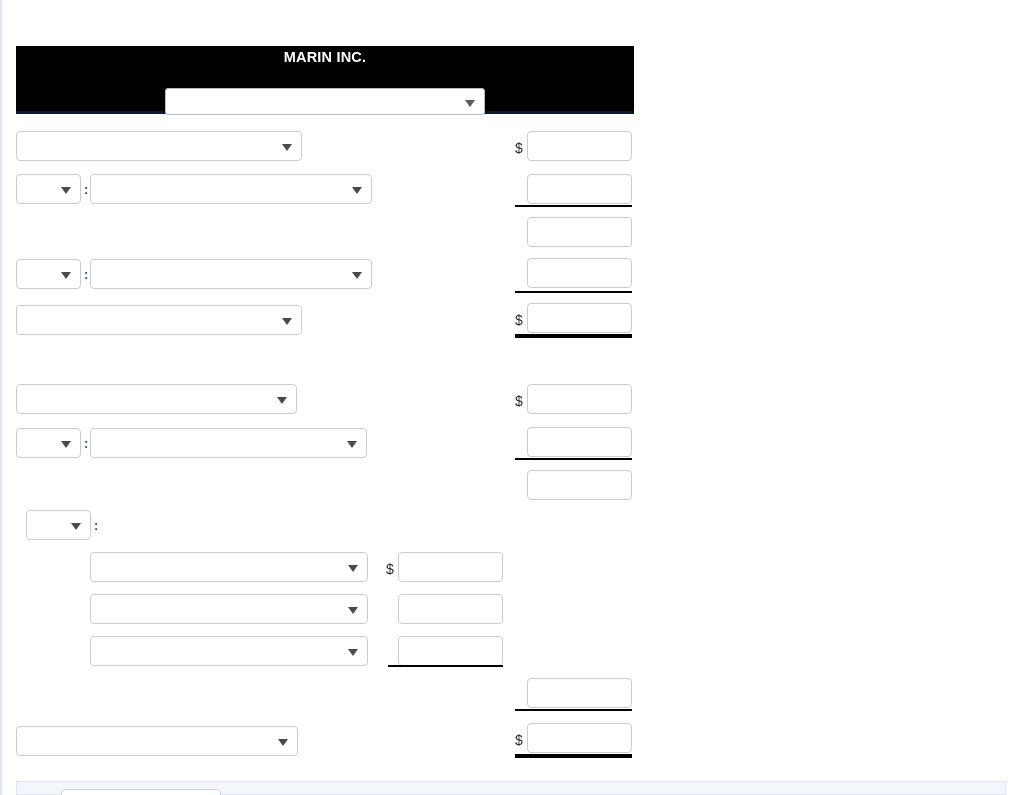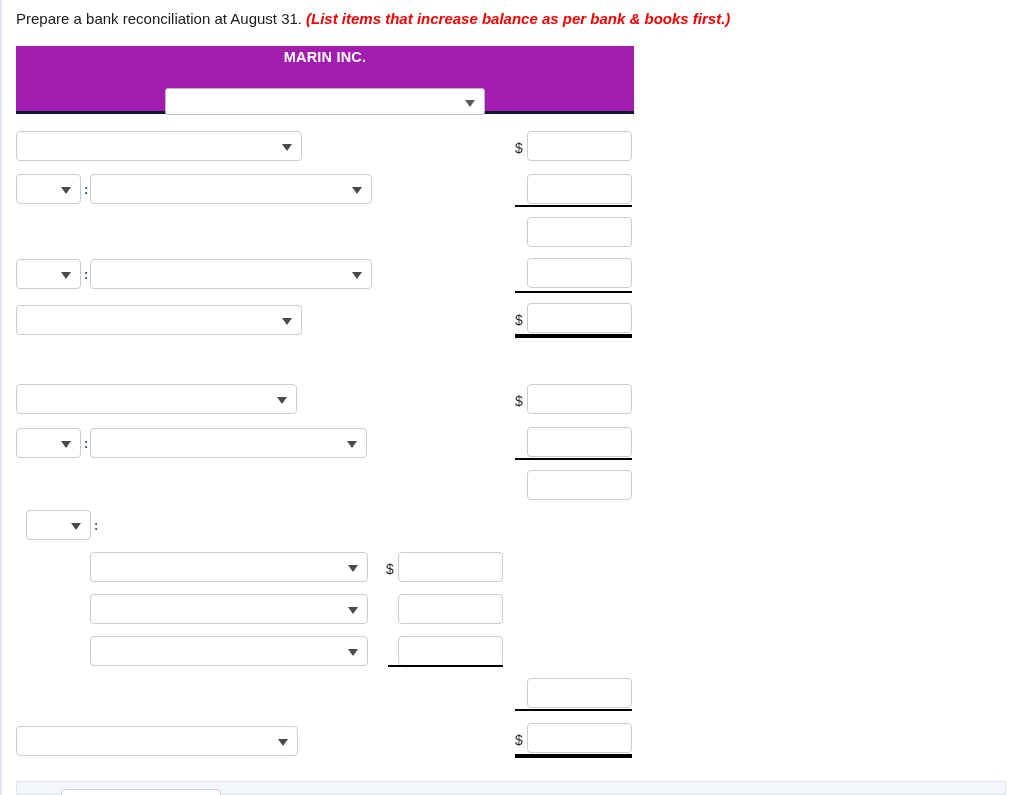--- a/index.html
+++ b/index.html
@@ -35,21 +35,21 @@
     margin-left: 4px;
   }
 
   
   .stmt-header {
     position: absolute;
     left: 14px;
     top: 46px;
     width: 618px;
     height: 68px;
-    background: #a21caf;
+    background: #000000;
     text-align: center;
     border-bottom: 3px solid #0b1a2e;
   }
   .stmt-header .ttl {
     color: #ffffff;
     font-weight: bold;
     font-size: 14.5px;
     line-height: 17px;
     letter-spacing: .2px;
   }
@@ -154,23 +154,20 @@
     background: #ffffff;
     border: 1px solid #c8d3de;
     border-radius: 4px;
   }
 </style>
 </head>
 <body>
 
 <div id="page">
 
-  <div class="prompt">
-    <span>Prepare a bank reconciliation at August 31.</span><span class="emph">(List items that increase balance as per bank &amp; books first.)</span>
-  </div>
 
   <div class="stmt-header">
     <div class="ttl l1">MARIN INC.</div>
     <div class="hdr-select-wrap">
       <div class="sel hdr">
         <span class="arw"></span>
       </div>
     </div>
   </div>
 

